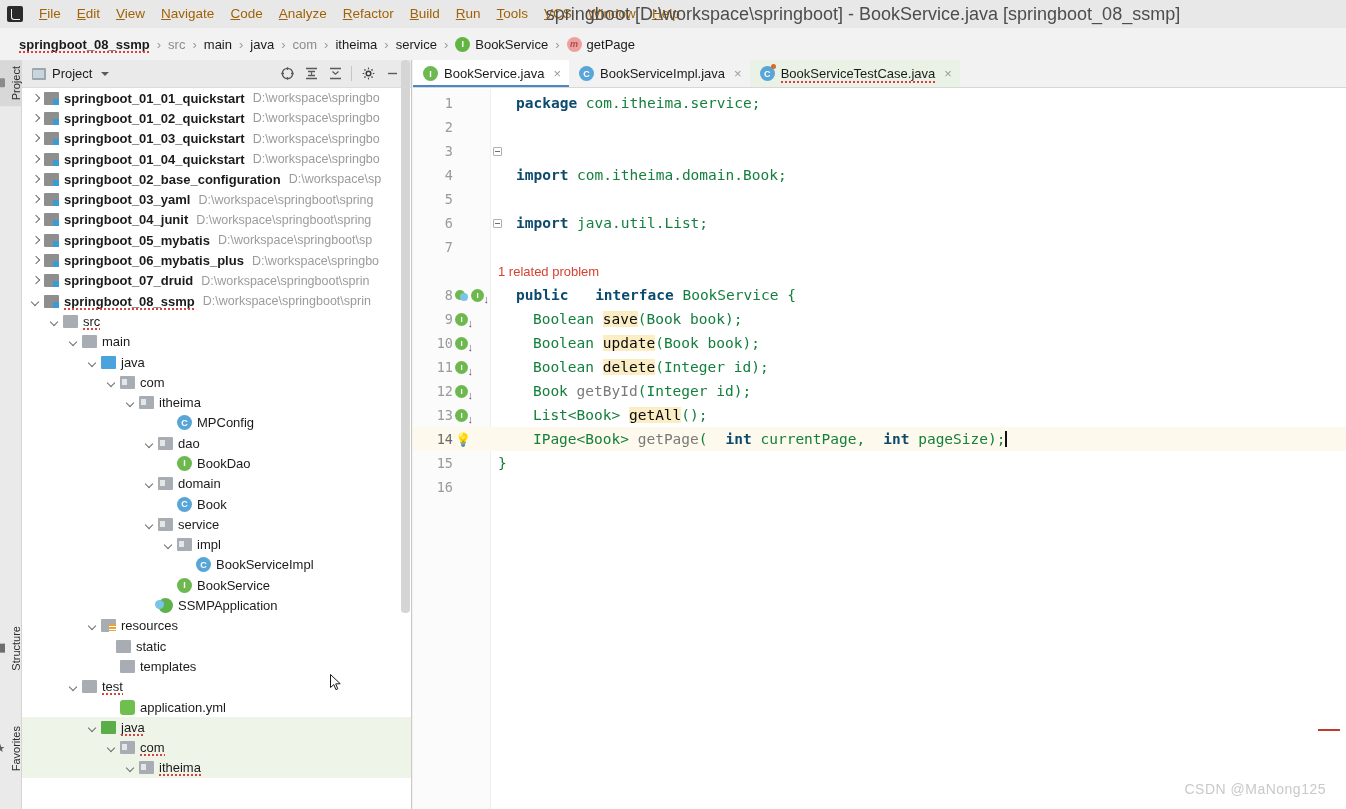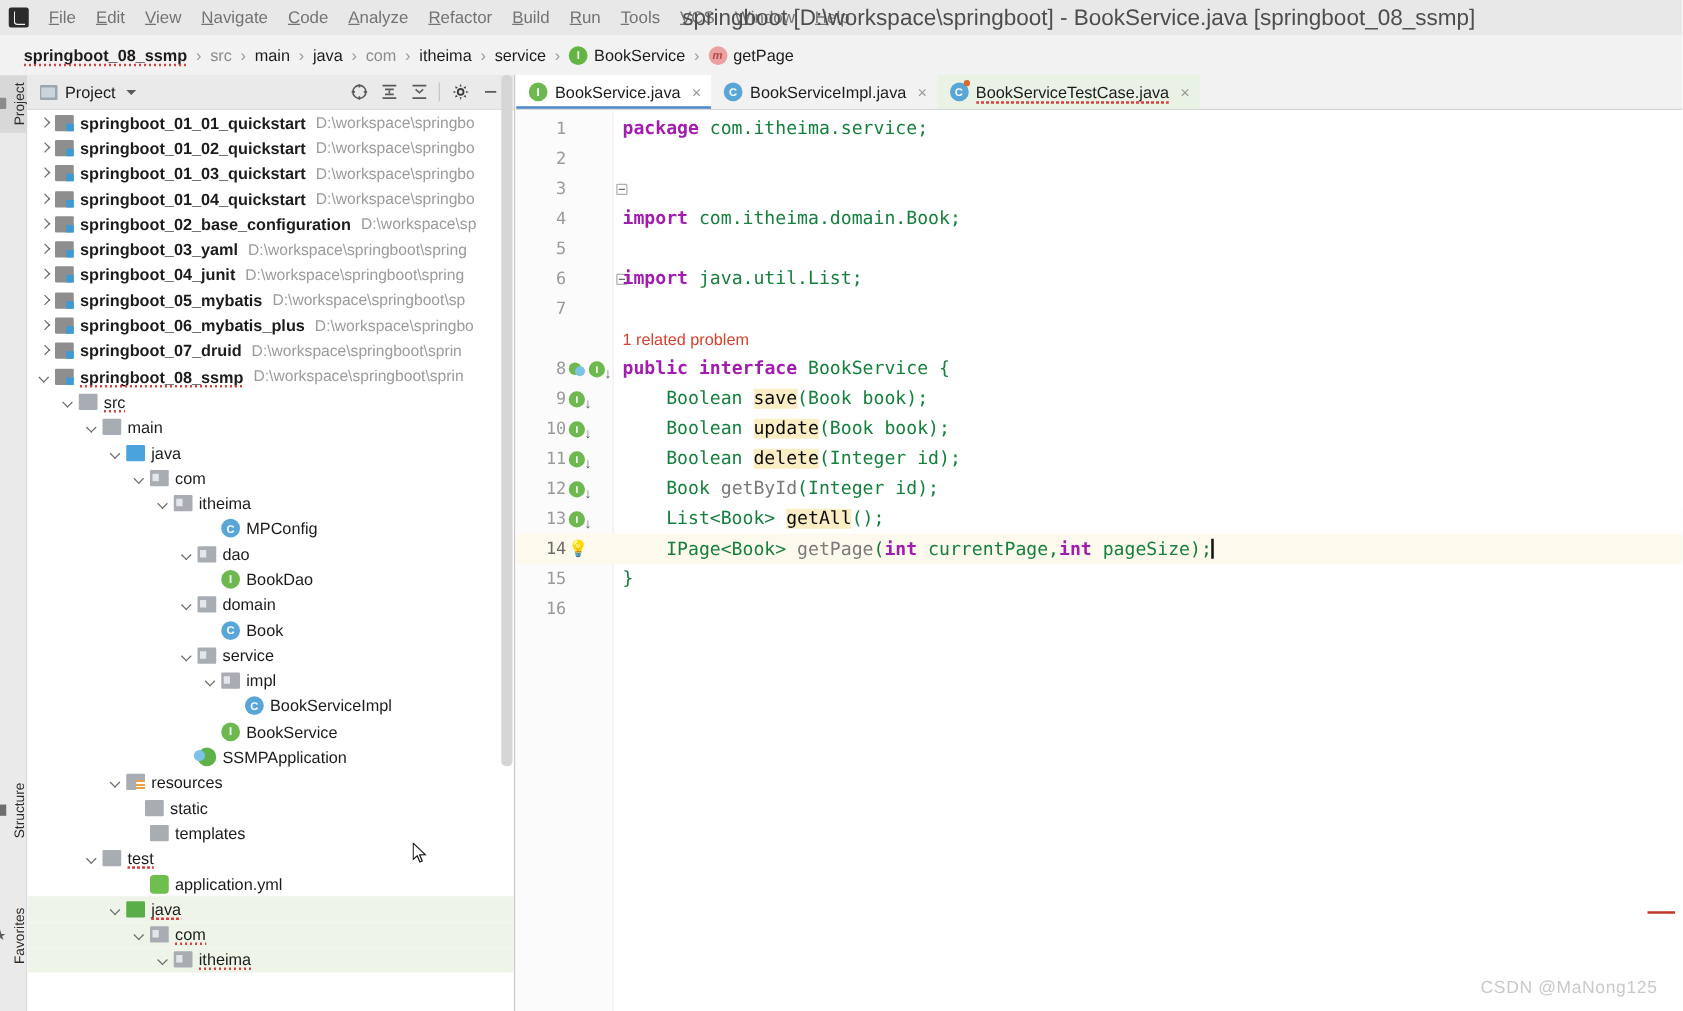--- a/index.html
+++ b/index.html
@@ -22,21 +22,21 @@
     background:#2b2b2b; border-radius:2px;
     position:relative; flex:none;
   }
   .ide-logo::after{
     content:""; position:absolute; left:4px; top:3px; width:8px; height:10px;
     border:1.6px solid #f3f3f3; border-top:none; border-right:none;
     border-bottom-left-radius:3px;
   }
   .menubar { display:flex; align-items:center; gap:0px; }
   .menu-item {
-    font-size:13.5px; color:#737373; padding:3px 8px; line-height:16px;
+    font-size:13.5px; color:#a16207; padding:3px 8px; line-height:16px;
     white-space:nowrap; cursor:default;
   }
   .menu-item .mn { text-decoration:underline; }
   .window-title {
     position:absolute; left:0; right:0; top:0; height:28px;
     display:flex; align-items:center; justify-content:center;
     font-size:18px; color:#4d4d4d; pointer-events:none;
     padding-left:380px;
   }
 
@@ -237,21 +237,21 @@
     font-family:"Liberation Sans",sans-serif; position:relative;}
   .impl-arrow{ position:absolute; right:-5px; bottom:-2px; color:#5a5a5a; font-size:11px; line-height:9px;}
   .bean-ico{ width:14px;height:13px; position:relative; }
   .bean-ico::before{content:"";position:absolute;left:0;top:1px;width:10px;height:10px;border-radius:50%;background:#6db84f;}
   .bean-ico::after{content:"";position:absolute;left:5px;top:4px;width:8px;height:8px;border-radius:50%;background:#7cc3e8;}
   .bulb{ color:#e8a33d; font-size:13px; line-height:13px; }
   .ctext {
     position:absolute; left:85px; white-space:pre;
     font-family:"DejaVu Sans Mono", monospace; font-size:14.5px; color:#0b0b0b;
   }
-  .kw { color:#a21caf; font-weight:bold; }
+  .kw { color:#0c4a6e; font-weight:bold;margin-left:18px; }
   .ident { color:#15803d; }
   .meth { color:#7a7a7a; }
   .meth-hl { background:#fbeec4; color:#0b0b0b; }
   .inlay {
     position:absolute; left:85px; font-family:"Liberation Sans", sans-serif;
     font-size:13px; color:#d8412f;
   }
   .fold {
     position:absolute; left:80px; width:9px;height:9px;
     border:1px solid #b0b0b0; background:#fff; border-radius:1px;

